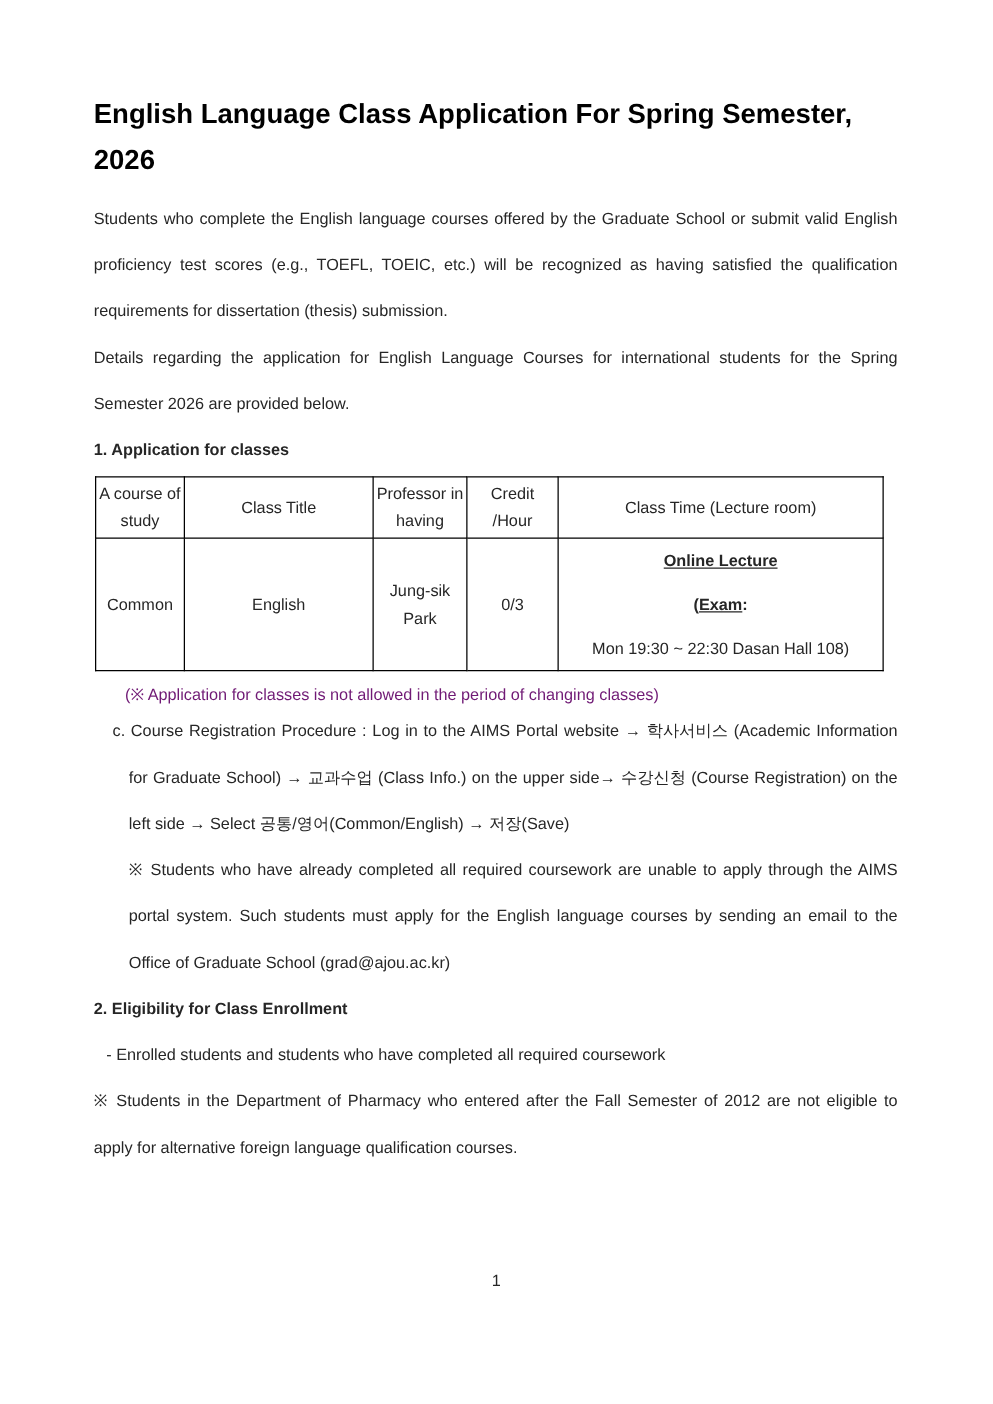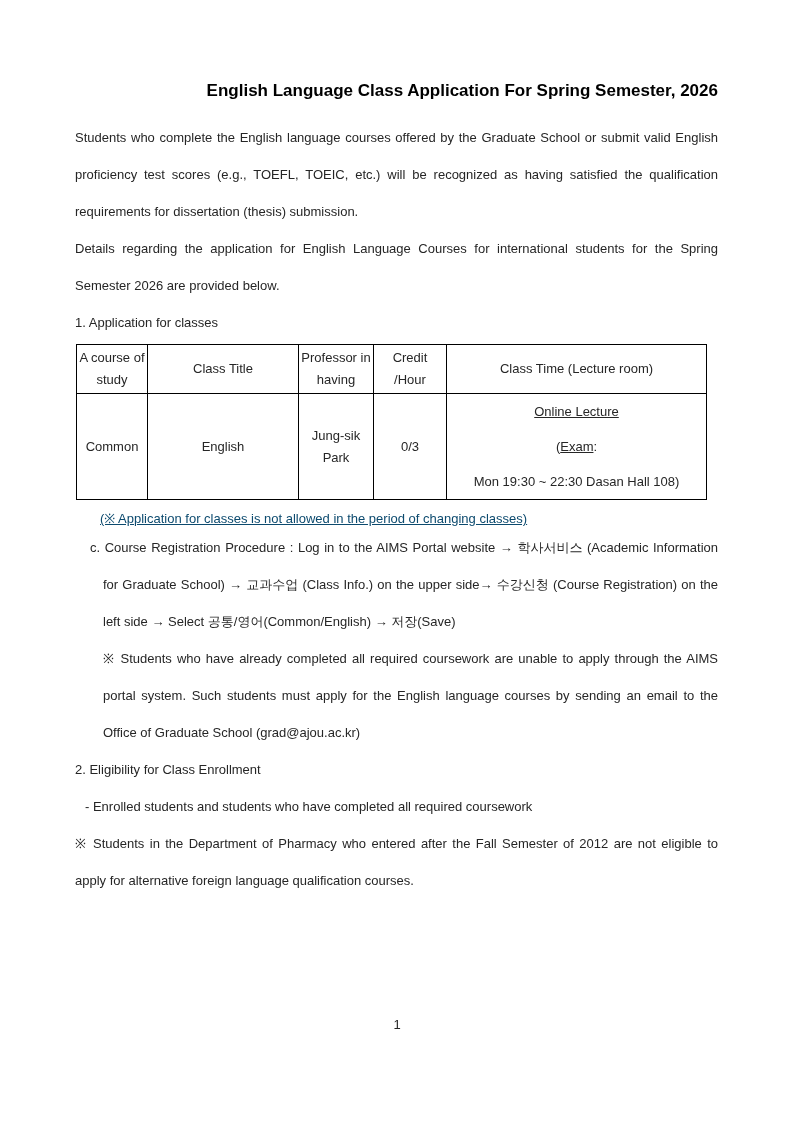--- a/index.html
+++ b/index.html
@@ -10,37 +10,37 @@
     box-sizing: border-box;
     background: #ffffff;
     padding: 72px 76px 0 75px;
     font-family: "Liberation Sans", sans-serif;
     font-size: 13px;
     color: #262626;
     overflow: hidden;
   }
   .title {
     margin: 0;
-    font-size: 17px;
+    font-size: 22px;
     font-weight: bold;
     color: #000000;
-    text-align: right;
+    text-align: left;
     line-height: 37px;
   }
   .para { margin: 0; line-height: 37px; }
   .first-para { margin-top: 10px; }
   .justify { text-align: justify; }
-  .bold { font-weight: normal; }
+  .bold { font-weight: bold; }
   .indent-a { padding-left: 15px; }
   .indent-note { padding-left: 25px; }
   .indent-c { padding-left: 28px; text-indent: -13px; margin-top: -8px; }
   .underline-para { padding-left: 28px; }
   .bullet { padding-left: 10px; }
   .red-strong { color: #FF0000; font-weight: bold; margin-left: 8px; }
-  .blue-note { color: #0c4a6e; text-decoration: underline; }
+  .blue-note { color: #701a75; }
   sup { font-size: 9px; line-height: 0; vertical-align: super; }
   .u { text-decoration: underline; }
 
   table.lecture {
     border-collapse: collapse;
     table-layout: fixed;
     width: 630px;
     margin: 3px 0 0 1px;
   }
   table.lecture th, table.lecture td {

